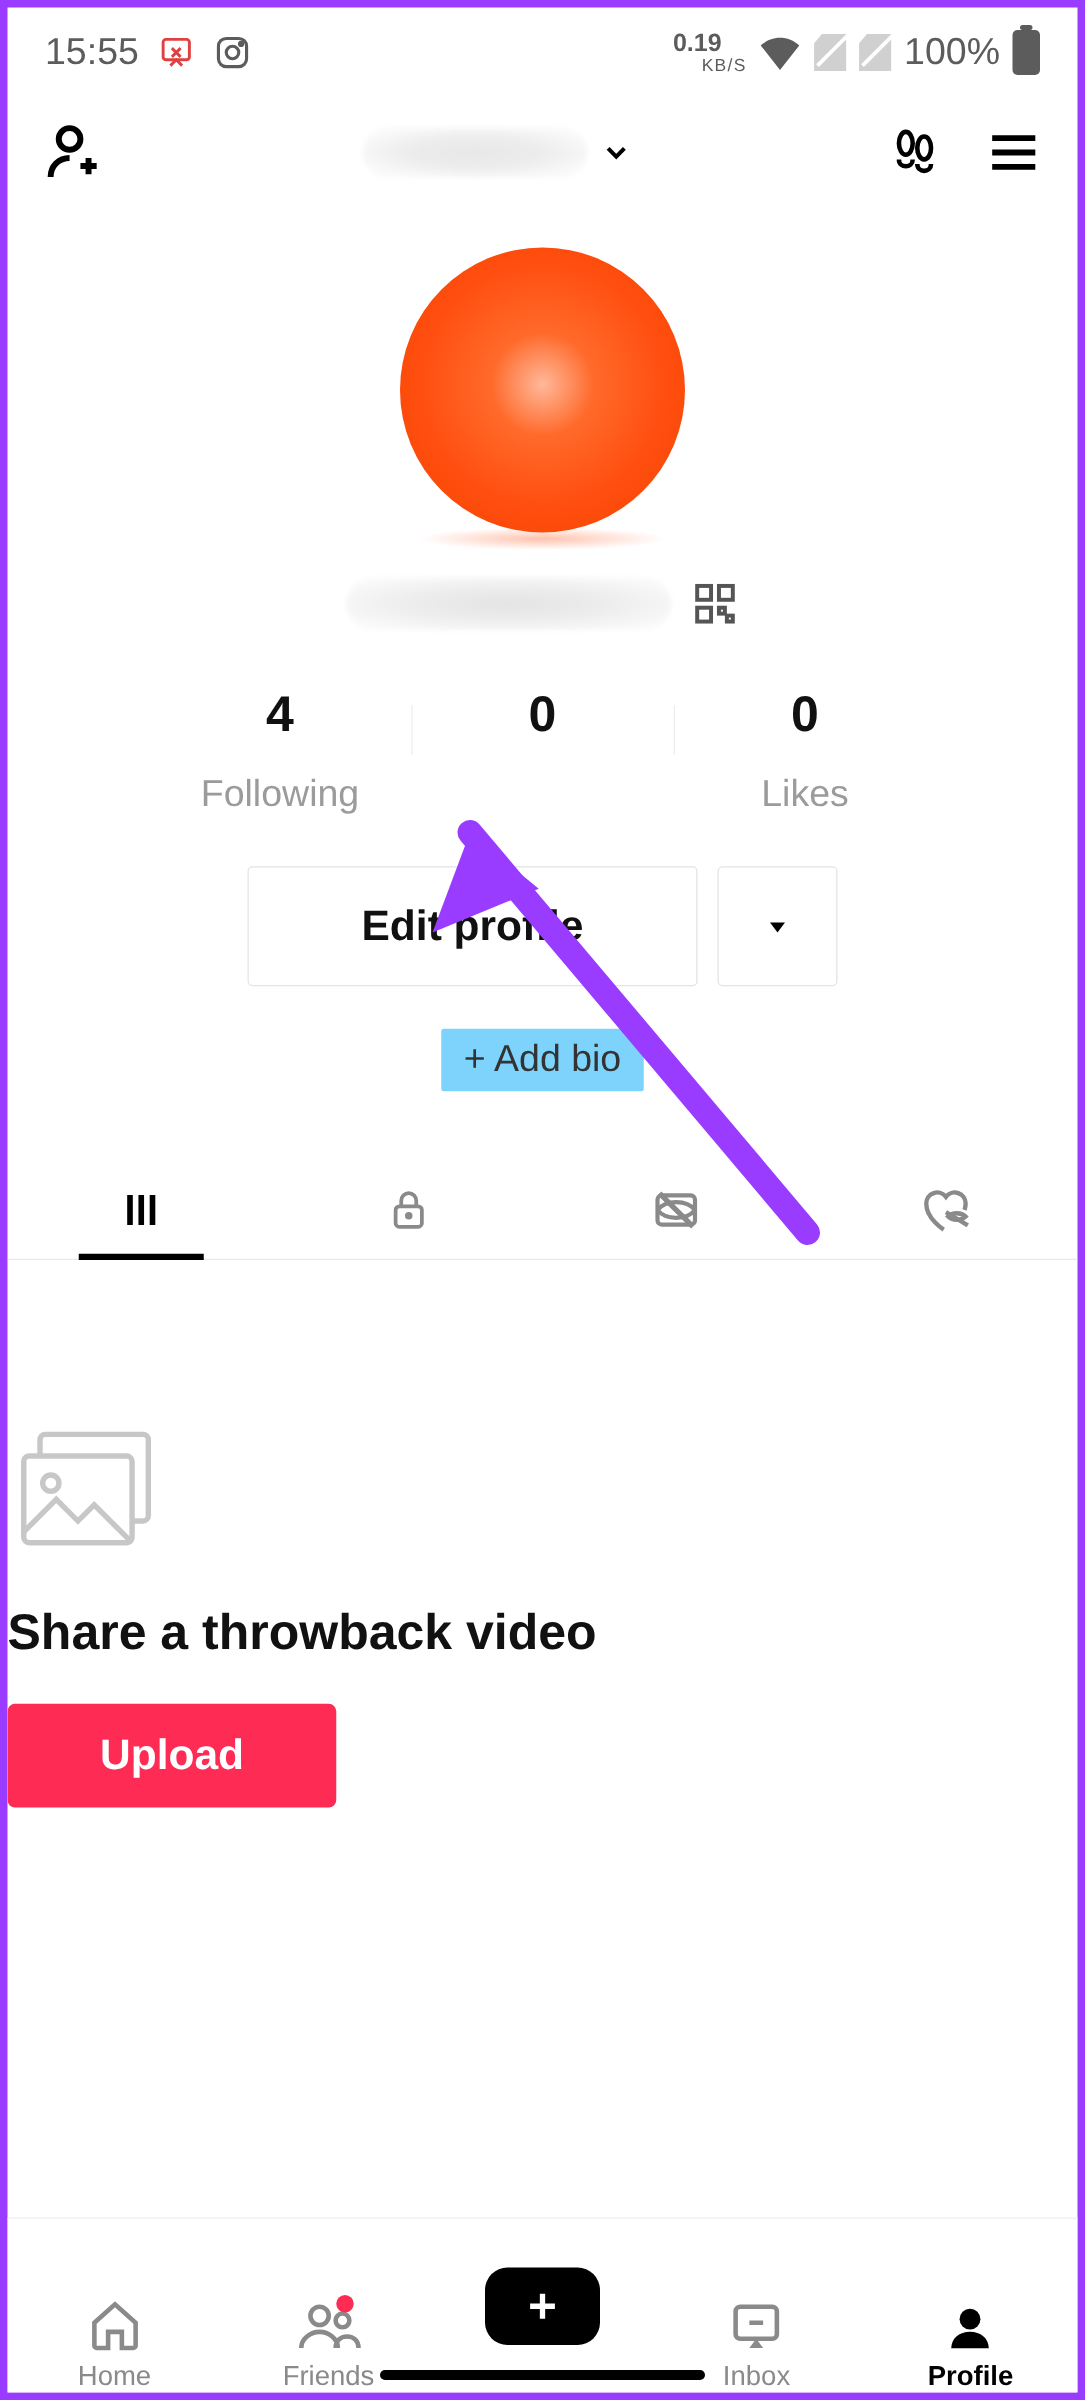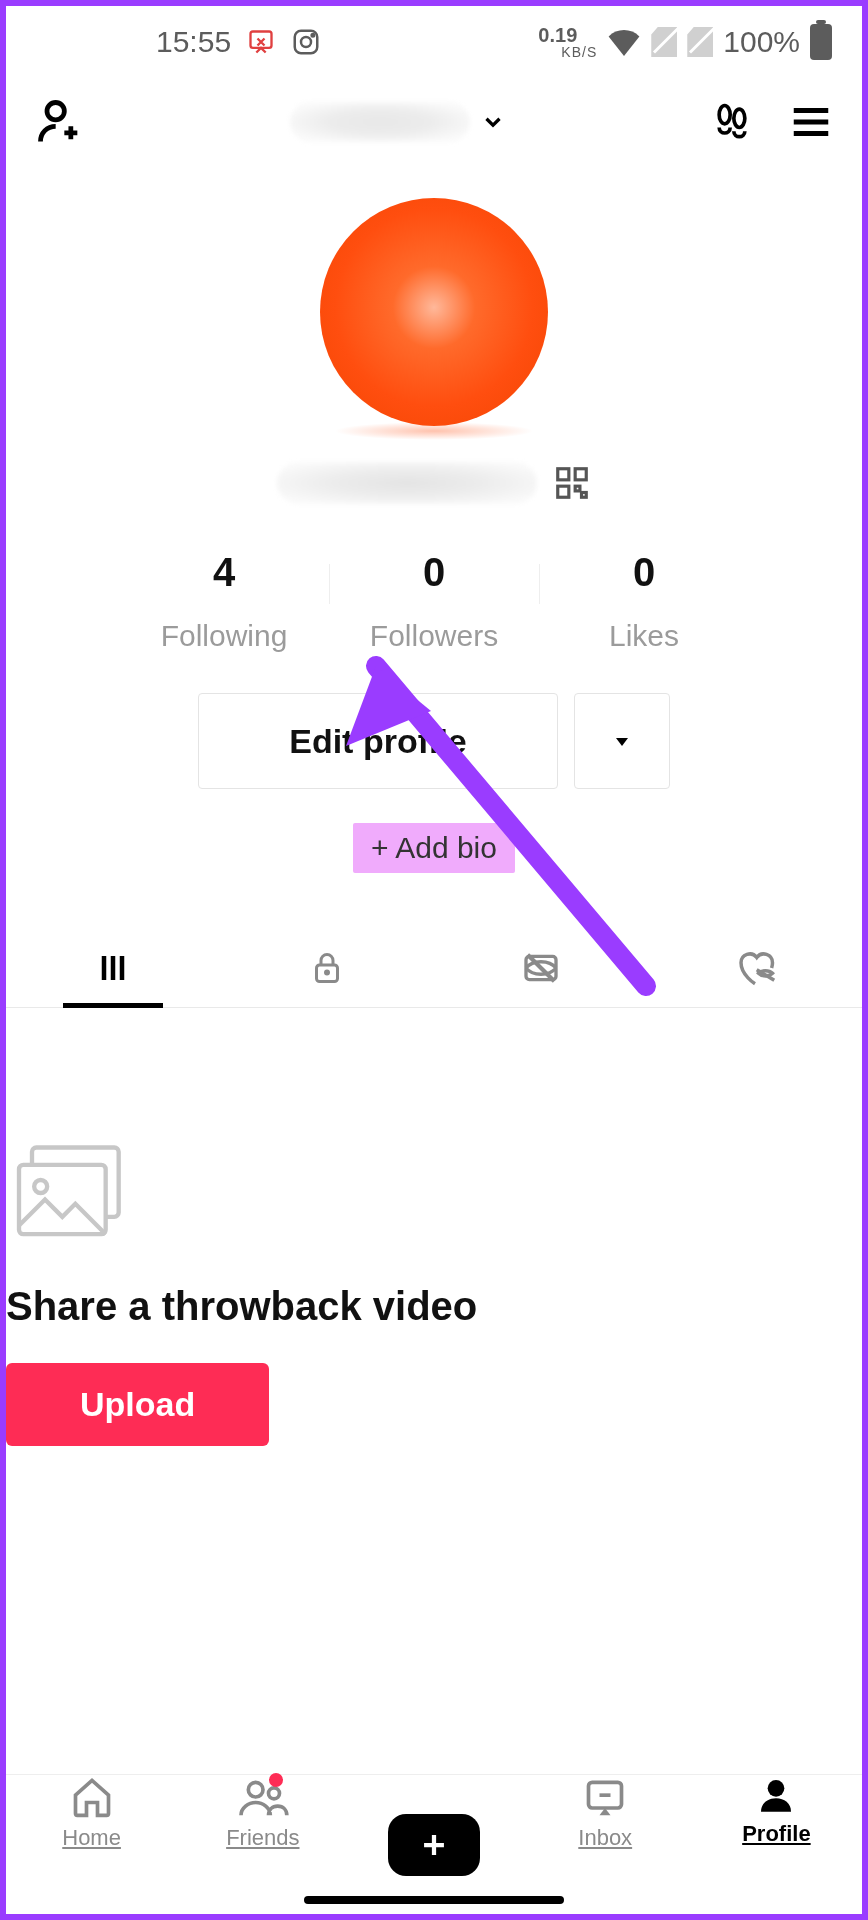--- a/index.html
+++ b/index.html
@@ -1,20 +1,20 @@
 <!DOCTYPE html>
 <html><head>
 <meta charset="utf-8">
 <style>
   * { box-sizing: border-box; margin: 0; padding: 0; }
   html, body { width: 868px; height: 1920px; font-family: -apple-system, Helvetica, Arial, sans-serif; background:#fff; }
   .frame { width:868px; height:1920px; border:6px solid #9a3cff; position:relative; overflow:hidden; background:#fff;}
   
   .status-bar { display:flex; align-items:center; height:72px; padding:0 30px; color:#5c5c5c; font-size:30px; font-weight:500;}
-  .status-left { display:flex; align-items:center; gap:16px; margin-left:120px;}
+  .status-left { display:flex; align-items:center; gap:16px; }
   .status-right { margin-left:auto; display:flex; align-items:center; gap:10px;}
   .kbs { display:flex; flex-direction:column; align-items:center; line-height:1;text-align:center; }
   .kbs .n { font-size:20px; font-weight:600;}
   .kbs .u { font-size:14px; letter-spacing:1px;padding-left:43px;}
   .sim-off { width:26px; height:30px; background:#d0d0d0; clip-path: polygon(0 25%, 25% 0, 100% 0, 100% 100%, 0 100%); position:relative;}
   .sim-off::after { content:""; position:absolute; left:-2px; top:12px; width:34px; height:3px; background:#fff; transform:rotate(-45deg);}
   .batt { width:22px; height:36px; background:#5c5c5c; border-radius:4px; position:relative;}
   .batt::before{content:"";position:absolute;top:-4px;left:6px;width:10px;height:4px;background:#5c5c5c;border-radius:2px;}
   
   .header { display:flex; align-items:center; justify-content:space-between; padding:18px 28px 10px;}
@@ -31,34 +31,34 @@
   .stats { display:flex; justify-content:center; margin-top:46px; width:100%;}
   .stat { width:210px; text-align:center; position:relative;}
   .stat + .stat::before{content:"";position:absolute;left:0;top:14px;height:40px;width:1px;background:#eee;}
   .stat .num{ font-size:40px; font-weight:700; color:#111;}
   .stat .lbl{ font-size:30px; color:#9b9b9b; margin-top:24px;}
   
   .btn-row { display:flex; gap:16px; margin-top:40px;}
   .btn { border:1.5px solid #e4e4e4; background:#fff; height:96px; display:flex; align-items:center; justify-content:center; border-radius:4px;}
   .btn.edit{ width:360px; font-size:34px; font-weight:600; color:#111;}
   .btn.more{ width:96px;}
-  .add-bio { margin-top:34px; background:#f0abfc; padding:8px 18px; font-size:30px; color:#333; border-radius:2px;}
+  .add-bio { margin-top:34px; background:#7dd3fc; padding:8px 18px; font-size:30px; color:#333; border-radius:2px;}
   
   .tabs { display:flex; margin-top:56px; border-bottom:1px solid #e9e9e9;}
   .tab { flex:1; display:flex; justify-content:center; align-items:center; height:78px; position:relative;}
   .tab.active::after{content:"";position:absolute;bottom:-1px;left:50%;transform:translateX(-50%);width:100px;height:5px;background:#000;}
   
   .empty { display:flex; flex-direction:column; align-items:flex-start; margin-top:130px;}
   .empty-title{ font-size:40px; font-weight:700; color:#111; margin-top:36px;}
   .upload-btn{ margin-top:34px; background:#fe2c55; color:#fff; font-size:34px; font-weight:600; padding:22px 74px; border-radius:6px;}
   
   .arrow { position:absolute; left:330px; top:600px; pointer-events:none;}
   
   .nav { position:absolute; bottom:0; left:0; right:0; height:140px; border-top:1px solid #eee; display:flex; background:#fff;}
-  .nav-item{ flex:1; display:flex; flex-direction:column; align-items:center; justify-content:flex-start; gap:6px; color:#8a8a8a; font-size:22px;text-decoration:underline;}
+  .nav-item{ flex:1; display:flex; flex-direction:column; align-items:center; justify-content:flex-end; gap:6px; color:#8a8a8a; font-size:22px;}
   .nav-item.active{ color:#000; font-weight:700;}
   .nav-center{ flex:1; display:flex; align-items:center; justify-content:center;}
   .create-btn{ width:92px; height:62px; border-radius:18px; background:#000; position:relative; display:flex; align-items:center; justify-content:center;}
   .create-btn::before{content:"";position:absolute;inset:0;border-radius:18px;box-shadow:-8px 0 0 #25f4ee, 8px 0 0 #fe2c55; z-index:-1;}
   .home-ind{position:absolute;bottom:10px;left:50%;transform:translateX(-50%);width:260px;height:8px;background:#000;border-radius:4px;}
   .dot{position:absolute;top:-2px;right:6px;width:14px;height:14px;background:#fe2c55;border-radius:50%;}
   svg { display:block; }
 </style>
 </head>
 <body>
@@ -149,21 +149,20 @@
       </span>
     </div>
 
     <div class="stats">
       <div class="stat">
         <div class="num">4</div>
         <div class="lbl">Following</div>
       </div>
       <div class="stat">
         <div class="num">0</div>
-        <div class="lbl">Followers</div>
       </div>
       <div class="stat">
         <div class="num">0</div>
         <div class="lbl">Likes</div>
       </div>
     </div>
 
     <div class="btn-row">
       <div class="btn edit">
         <span>Edit profile</span>

